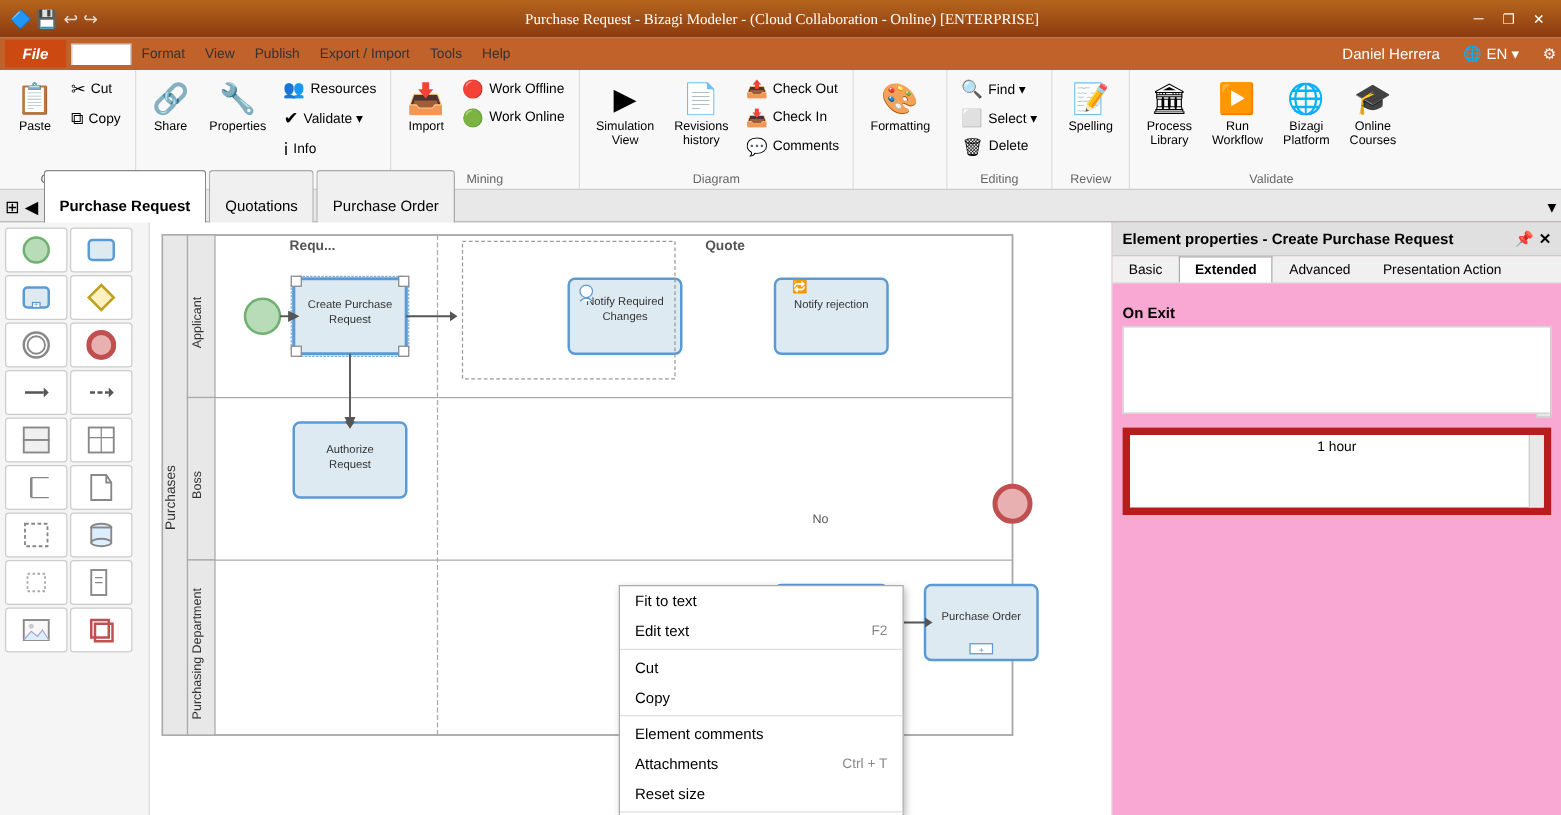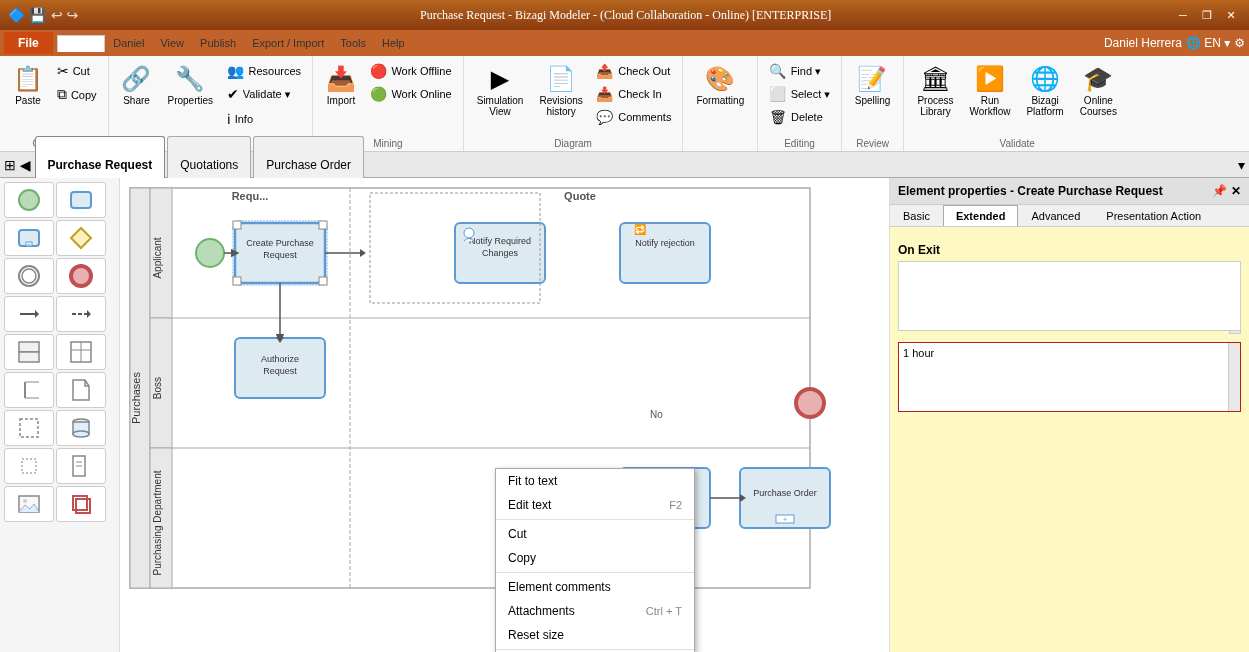--- a/index.html
+++ b/index.html
@@ -37,28 +37,29 @@
     }
     .menu-file-btn {
       background: #cc4a12;
       color: white;
       border: none;
       padding: 4px 14px;
       font-size: 12px;
       cursor: pointer;
       font-weight: bold;
       margin-right: 4px;
+      font-style: italic;
     }
     #menubar .right-user {
       margin-left: auto;
       color: white;
       font-size: 12px;
       display: flex;
       align-items: center;
-      gap: 4px;
+      gap: 19px;
     }
 
     
     #ribbon {
       background: #f8f8f8;
       border-bottom: 1px solid #ccc;
       display: flex;
       height: 96px;
     }
     .ribbon-group {
@@ -173,21 +174,21 @@
     #canvas-area {
       flex: 1;
       background: white;
       position: relative;
       overflow: hidden;
     }
 
     
     #right-panel {
       width: 360px;
-      background: #fef9c3;
+      background: #f9a8d4;
       border-left: 1px solid #ddd;
       display: flex;
       flex-direction: column;
     }
     #right-panel-header {
       background: #e0e0e0;
       padding: 6px 8px;
       font-size: 12px;
       font-weight: bold;
       border-bottom: 1px solid #ccc;
@@ -255,21 +256,21 @@
     }
 
     
     #context-menu {
       position: absolute;
       top: 290px;
       left: 375px;
       background: white;
       border: 1px solid #aaa;
       box-shadow: 2px 2px 6px rgba(0,0,0,0.3);
-      width: 200px;
+      width: 228px;
       z-index: 100;
       font-size: 12px;
     }
     .ctx-item {
       padding: 5px 12px;
       cursor: pointer;
       display: flex;
       align-items: center;
       justify-content: space-between;
     }
@@ -307,21 +308,21 @@
   <div class="win-controls">
     <button class="win-btn">─</button>
     <button class="win-btn">❐</button>
     <button class="win-btn close">✕</button>
   </div>
 </div>
 
 <div id="menubar">
   <button class="menu-file-btn">File</button>
   <span class="menu-item ribbon-tab-active">Home</span>
-  <span class="menu-item ribbon-tab">Daniel</span>
+  <span class="menu-item ribbon-tab">Format</span>
   <span class="menu-item ribbon-tab">View</span>
   <span class="menu-item ribbon-tab">Publish</span>
   <span class="menu-item ribbon-tab">Export / Import</span>
   <span class="menu-item ribbon-tab">Tools</span>
   <span class="menu-item ribbon-tab">Help</span>
   <div class="right-user">
     <span>Daniel Herrera</span>
     <span>🌐 EN ▾</span>
     <span>⚙</span>
   </div>
@@ -764,21 +765,21 @@
       <div class="prop-tab">Advanced</div>
       <div class="prop-tab">Presentation Action</div>
     </div>
     <div id="prop-content">
       <div style="position:relative;">
         <div class="prop-section-label">On Exit</div>
         <textarea class="prop-textarea" placeholder="" style=""></textarea>
         <div class="scrollbar-v" style="position:static;width:12px;height:70px;float:right;margin-top:-70px;background:#e8e8e8;border:1px solid #ccc;"></div>
       </div>
       <div style="clear:both;margin-top:8px;">
-        <div style="position:relative;width:100%;height:70px;border:1px solid #b91c1c;background:white;">
+        <div style="position:relative;width:100%;height:70px;border:6px solid #b91c1c;background:white;text-align:center;">
           <div style="padding:4px;font-size:11px;">1 hour</div>
           <div style="position:absolute;right:0;top:0;bottom:0;width:12px;background:#e8e8e8;border-left:1px solid #ccc;"></div>
         </div>
       </div>
     </div>
   </div>
 
 </div>
 
 </body></html>

